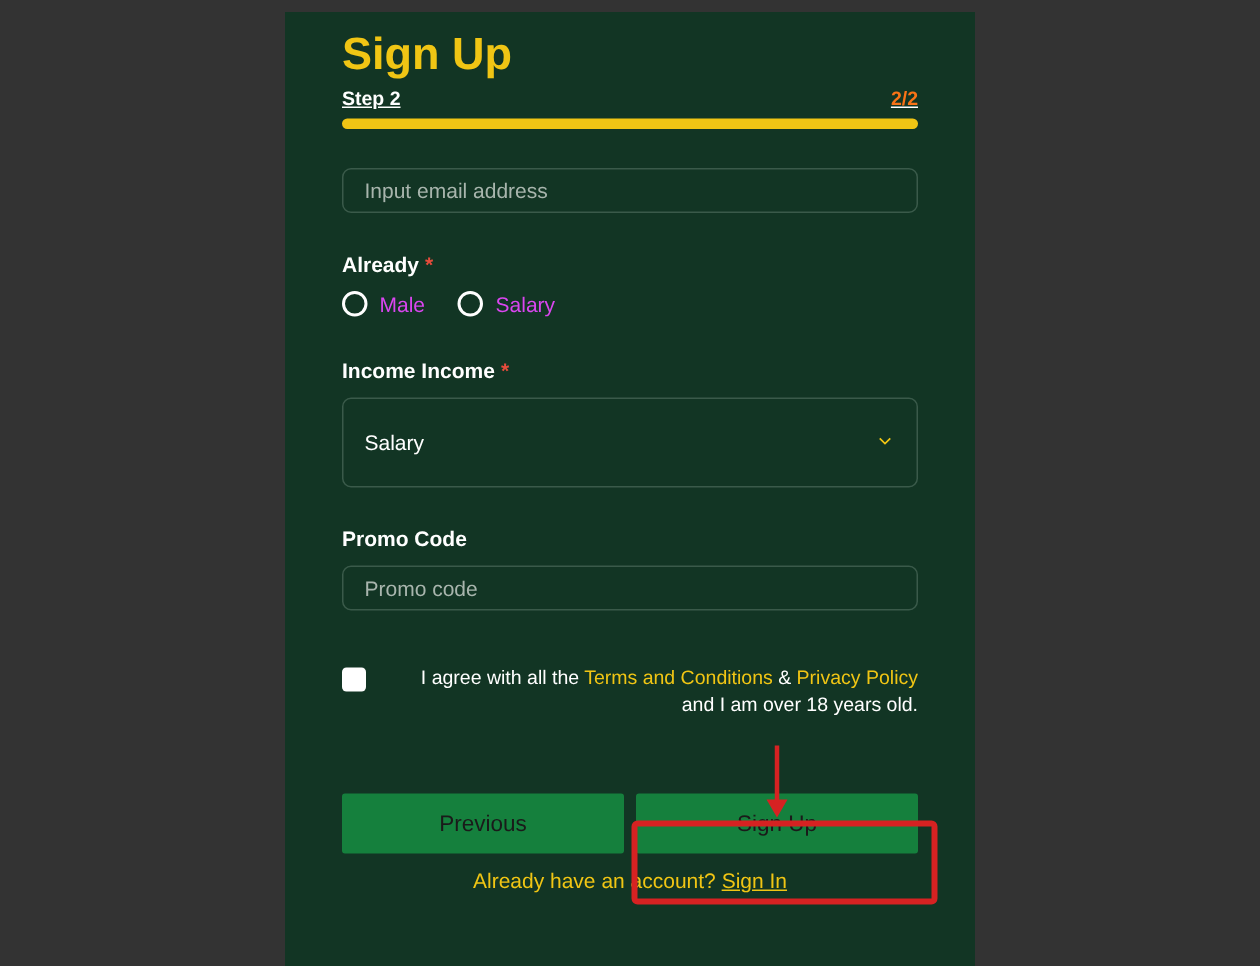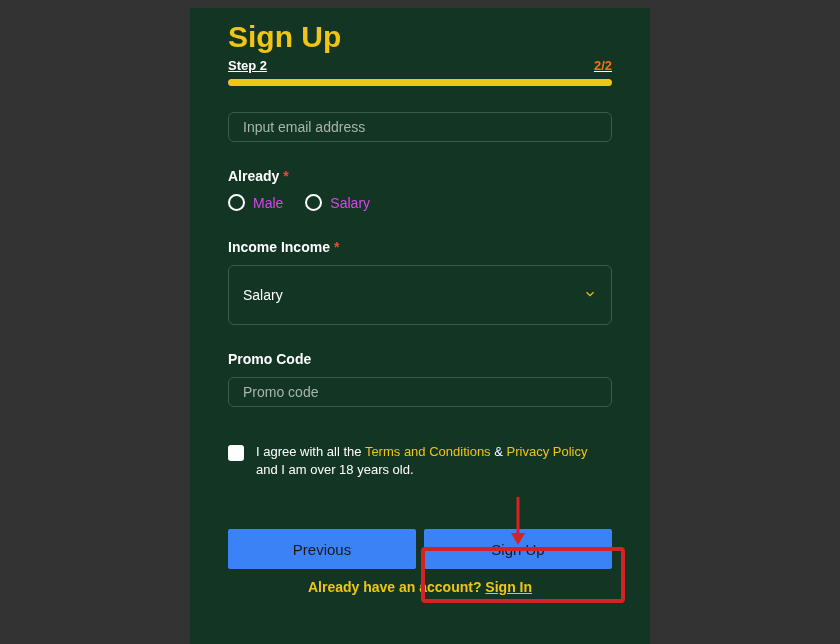--- a/index.html
+++ b/index.html
@@ -111,42 +111,42 @@
       background: #ffffff;
       border-radius: 3px;
       flex-shrink: 0;
       margin-top: 2px;
       cursor: pointer;
     }
     .check-text {
       color: #ffffff;
       font-size: 13px;
       line-height: 1.4;
+      text-align: right;
     }
     .link { color: #f0c514; cursor: pointer; }
     .btn-row {
       display: flex;
       gap: 8px;
       margin-bottom: 10px;
     }
     .btn {
       flex: 1;
       height: 40px;
-      background: #3b82f6;
+      background: #15803d;
       border: none;
       border-radius: 2px;
       font-size: 15px;
       color: #1a1a1a;
       cursor: pointer;
     }
     .bottom-text {
       text-align: center;
       font-size: 14px;
       color: #f0c514;
-      font-weight: bold;
     }
     .signin { text-decoration: underline; cursor: pointer; }
     .arrow-annot {
       position: absolute;
       left: 508px;
       top: 495px;
       pointer-events: none;
     }
     .highlight-box {
       position: absolute;

